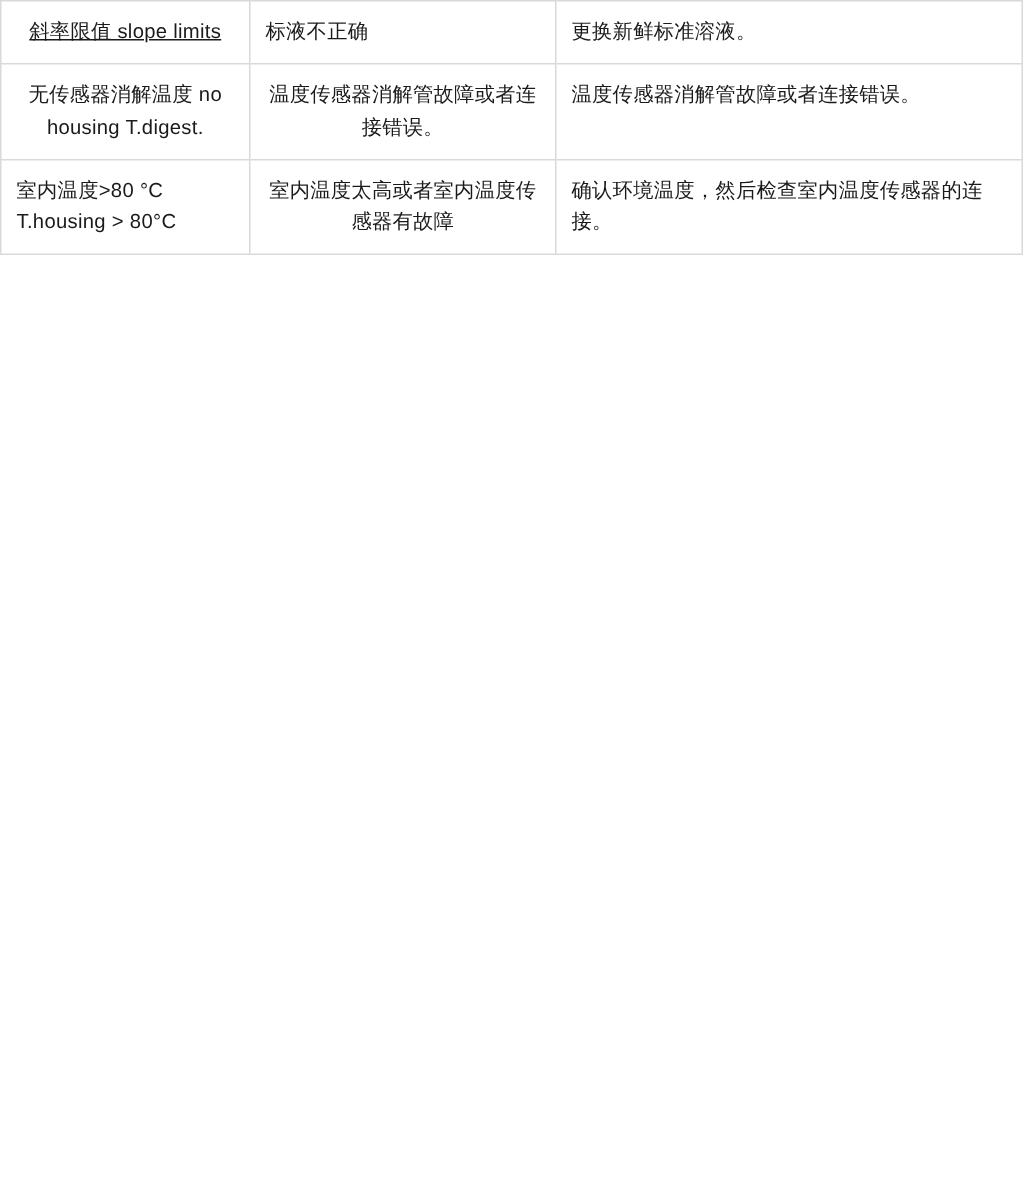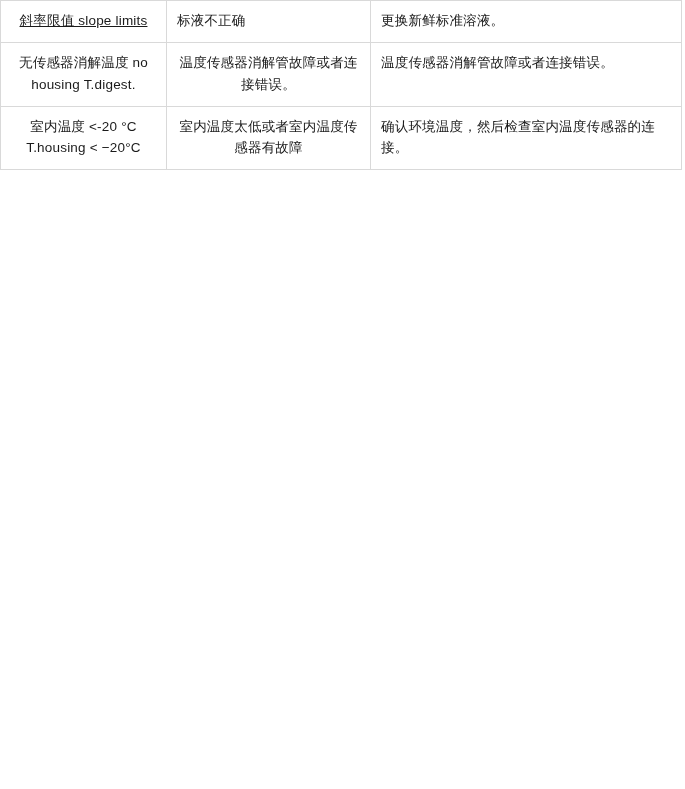--- a/index.html
+++ b/index.html
@@ -74,19 +74,19 @@
         <td class="col-code vcenter" style="text-align:center;text-decoration:underline;">斜率限值 slope limits</td>
         <td class="col-cause align-left">标液不正确</td>
         <td class="col-action">更换新鲜标准溶液。</td>
       </tr>
       <tr>
         <td class="col-code">无传感器消解温度 no housing T.digest.</td>
         <td class="col-cause">温度传感器消解管故障或者连接错误。</td>
         <td class="col-action">温度传感器消解管故障或者连接错误。</td>
       </tr>
       <tr>
-        <td class="col-code">室内温度 &lt;-20 °C  T.housing &lt; −20°C</td>
-        <td class="col-cause vcenter">室内温度太低或者室内温度传感器有故障</td>
+        <td class="col-code align-left">室内温度&gt;80 °C T.housing &gt; 80°C</td>
+        <td class="col-cause vcenter">室内温度太高或者室内温度传感器有故障</td>
         <td class="col-action">确认环境温度，然后检查室内温度传感器的连接。</td>
       </tr>
     </tbody>
   </table>
 </div>
 
 </body></html>

